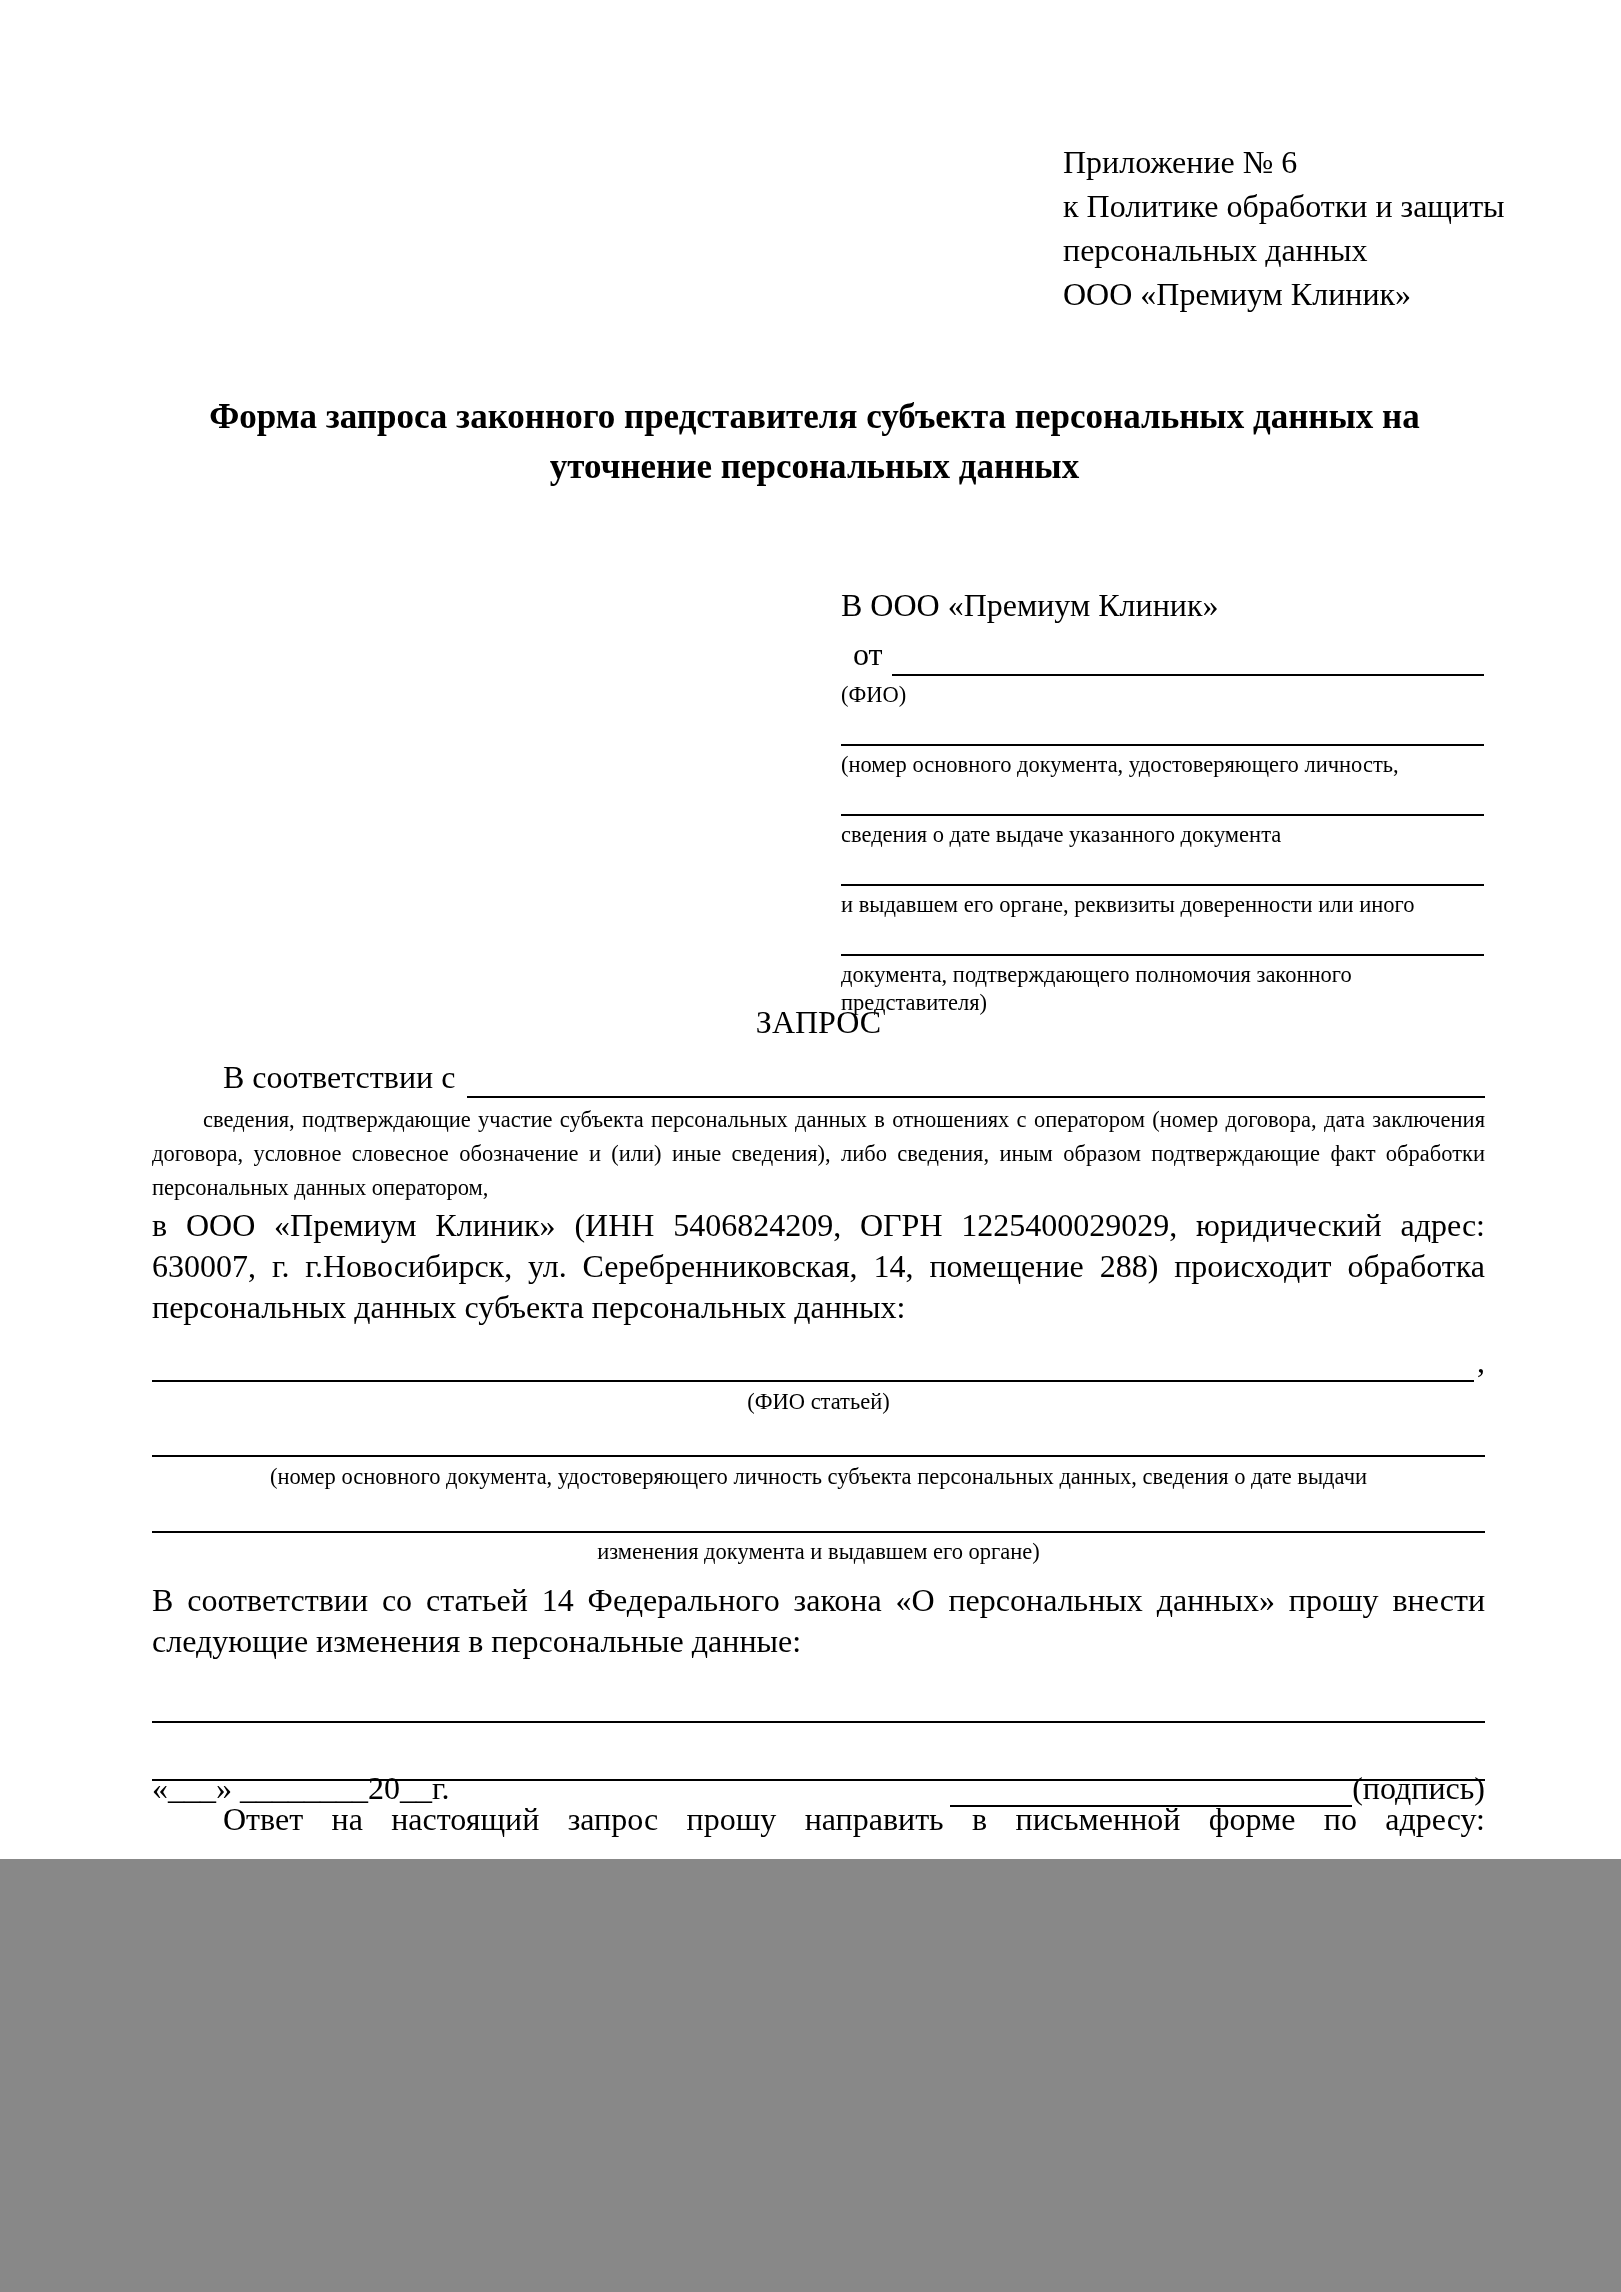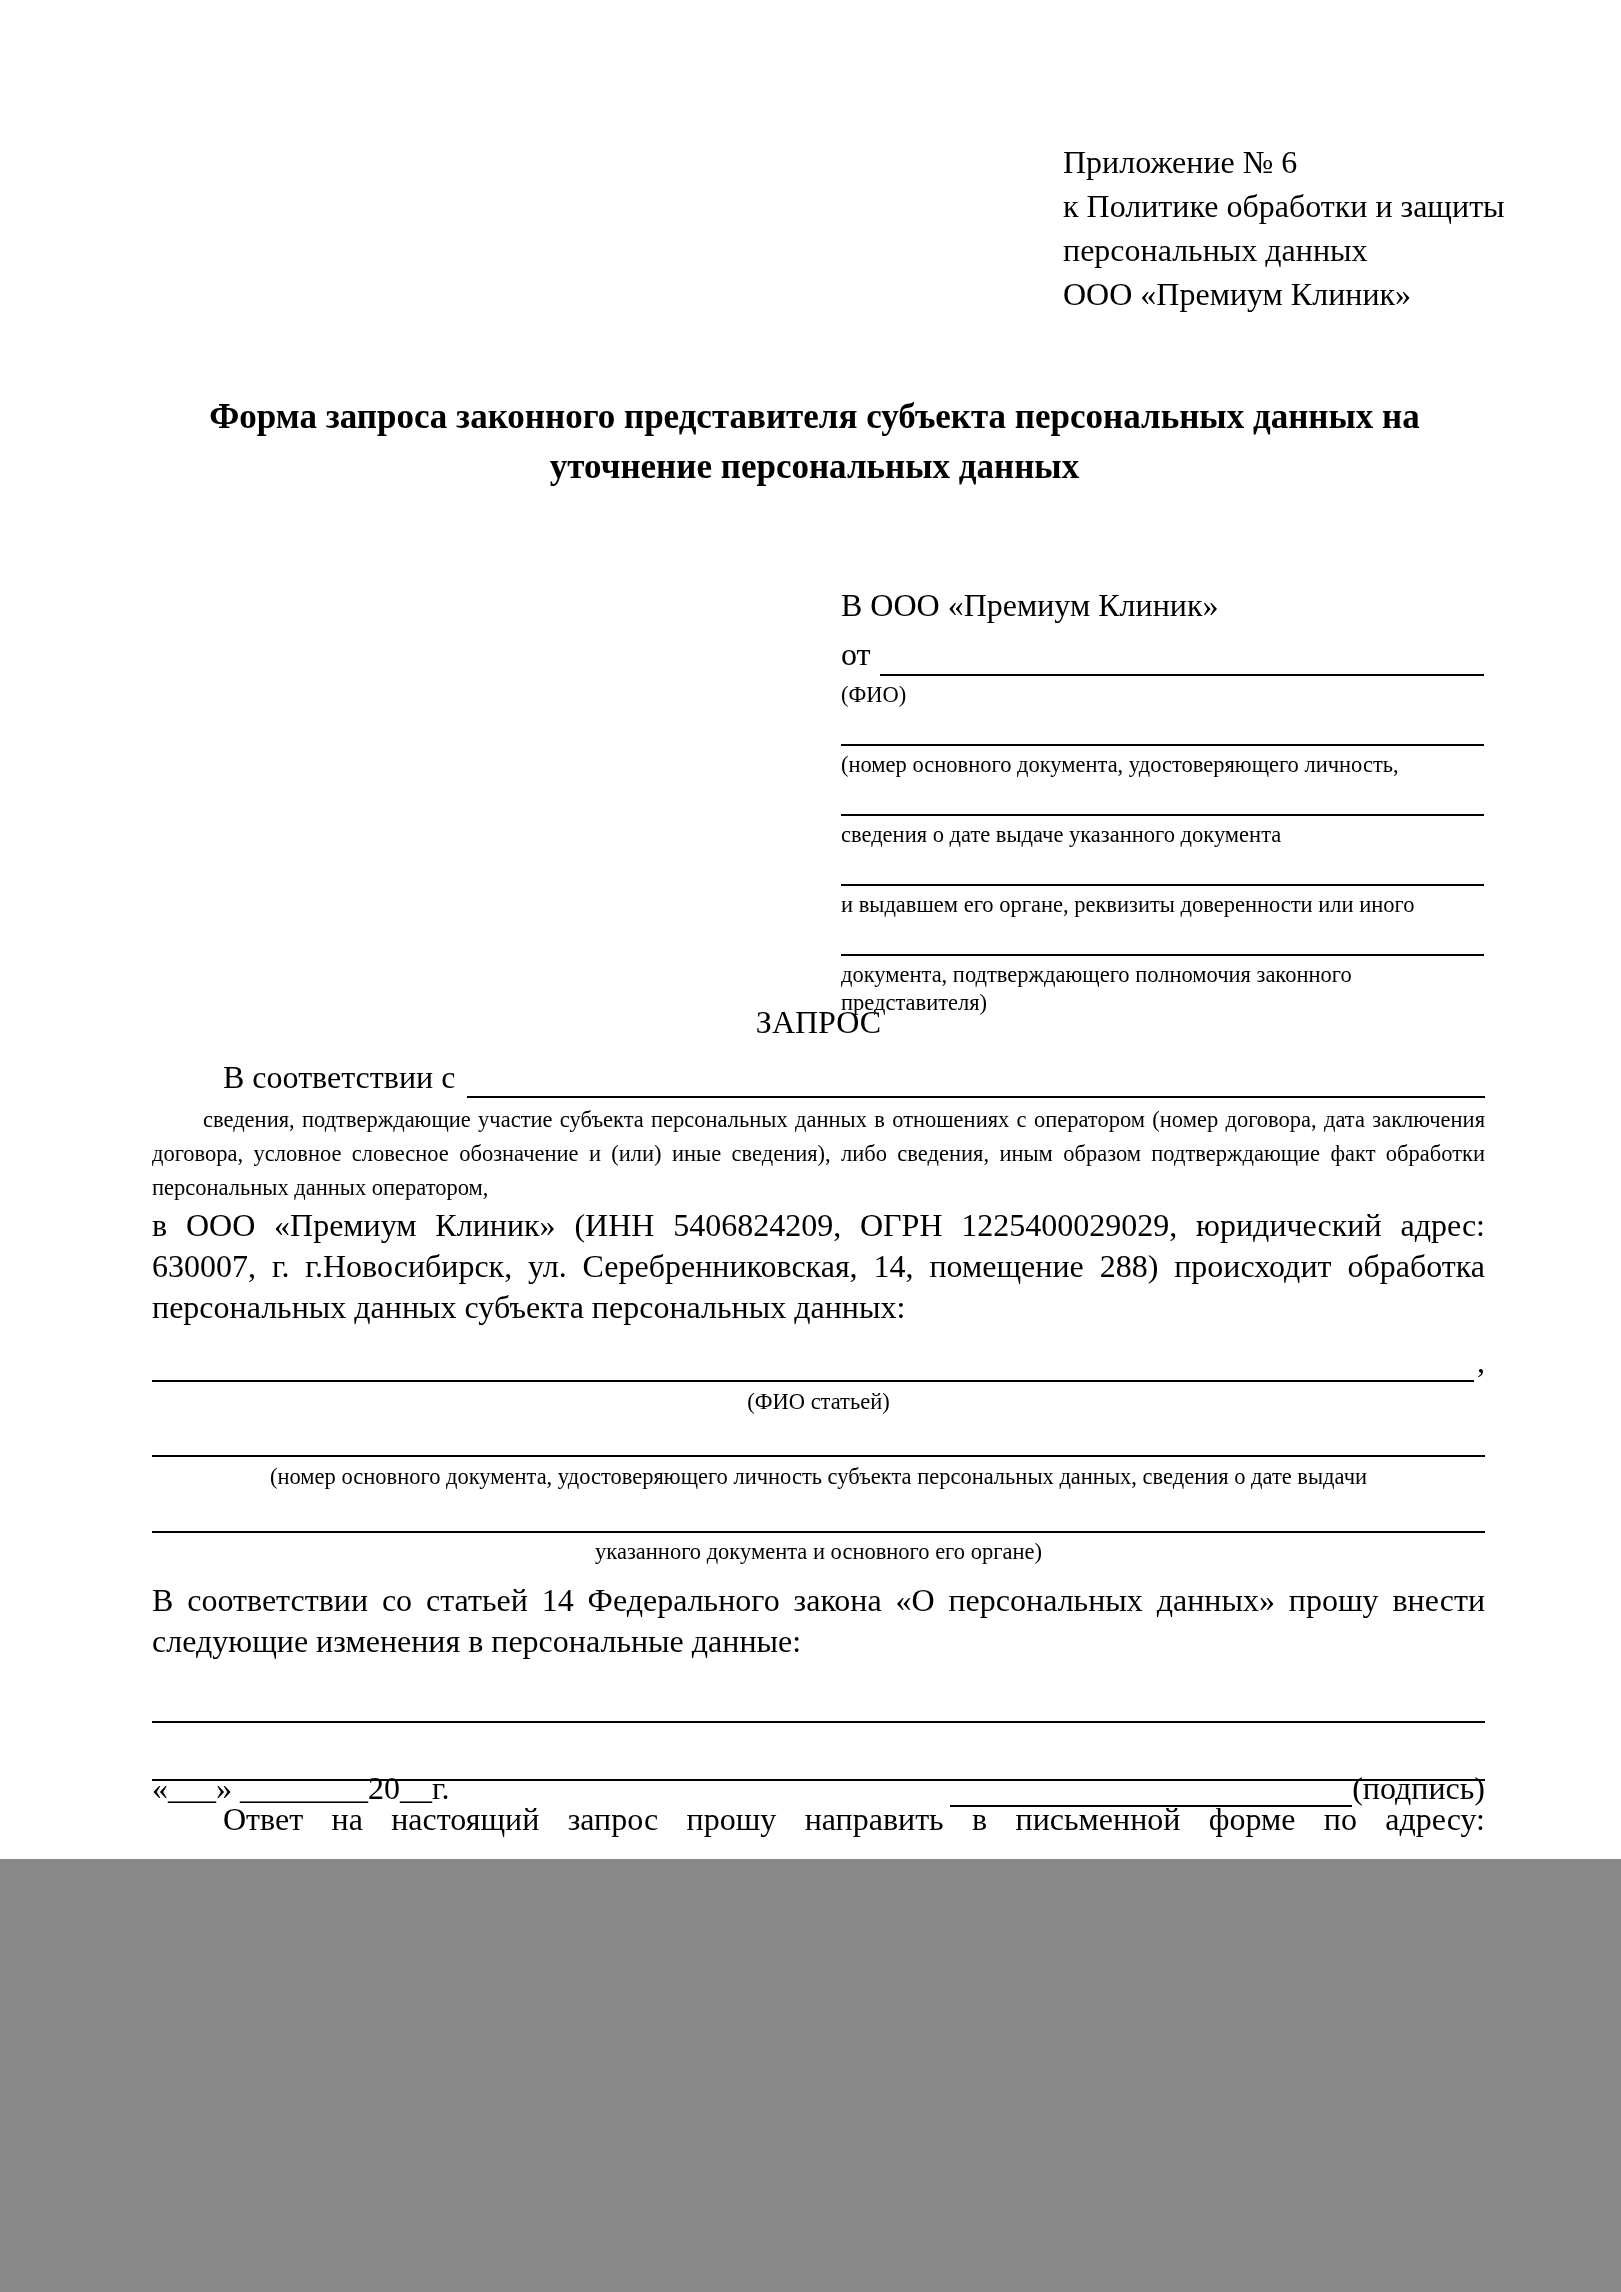--- a/index.html
+++ b/index.html
@@ -24,21 +24,21 @@
   .doc-title{
     position:absolute;left:144px;top:392px;width:1341px;
     text-align:center;font-size:35px;font-weight:bold;line-height:1.42;
   }
 
   
   .addressee{
     position:absolute;left:841px;top:584px;width:643px;
     font-size:32px;line-height:1.35;
   }
-  .from-row{display:flex;align-items:flex-end;margin-top:5.9px;}
+  .from-row{display:flex;align-items:flex-end;margin-top:5.9px;margin-left:12px;}
   .from-row .line{flex:1;margin-left:9.8px;}
   .addr-cap{font-size:22.5px;margin-top:4.9px;line-height:1.25;}
   .addr-blank{height:35px;border-bottom:2.9px solid #000;}
 
   
   .main{
     position:absolute;left:152px;top:1002px;width:1333px;
     font-size:32px;line-height:1.28;
   }
   .request-heading{text-align:center;margin-bottom:13.7px;}
@@ -121,21 +121,21 @@
     <div class="subject-line-row">
       <div class="line"></div>
       <span class="comma">,</span>
     </div>
     <div class="center-cap">(ФИО статьей)</div>
 
     <div class="wide-blank"></div>
     <div class="center-cap">(номер основного документа, удостоверяющего личность субъекта персональных данных, сведения о дате выдачи</div>
 
     <div class="wide-blank"></div>
-    <div class="center-cap">указанного документа и основного его органе)</div>
+    <div class="center-cap">изменения документа и выдавшем его органе)</div>
 
     <div class="para law-para">В соответствии со статьей 14 Федерального закона «О персональных данных» прошу внести следующие изменения в персональные данные:</div>
 
     <div class="wide-blank" style="margin-top:19.6px;"></div>
     <div class="wide-blank" style="margin-top:17.6px;"></div>
 
     <div class="reply-line-1">Ответ на настоящий запрос прошу направить в письменной форме по адресу:</div>
     <div class="reply-line-3">законом срок.</div>
 
   </div>

